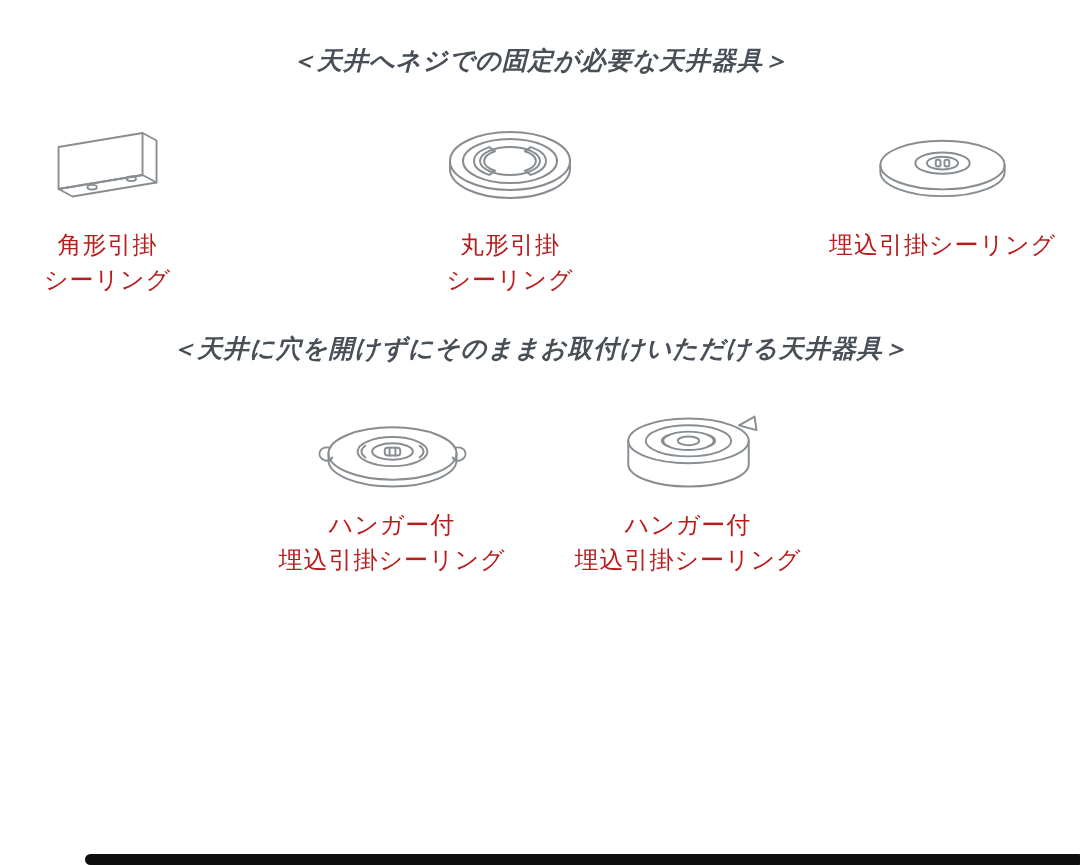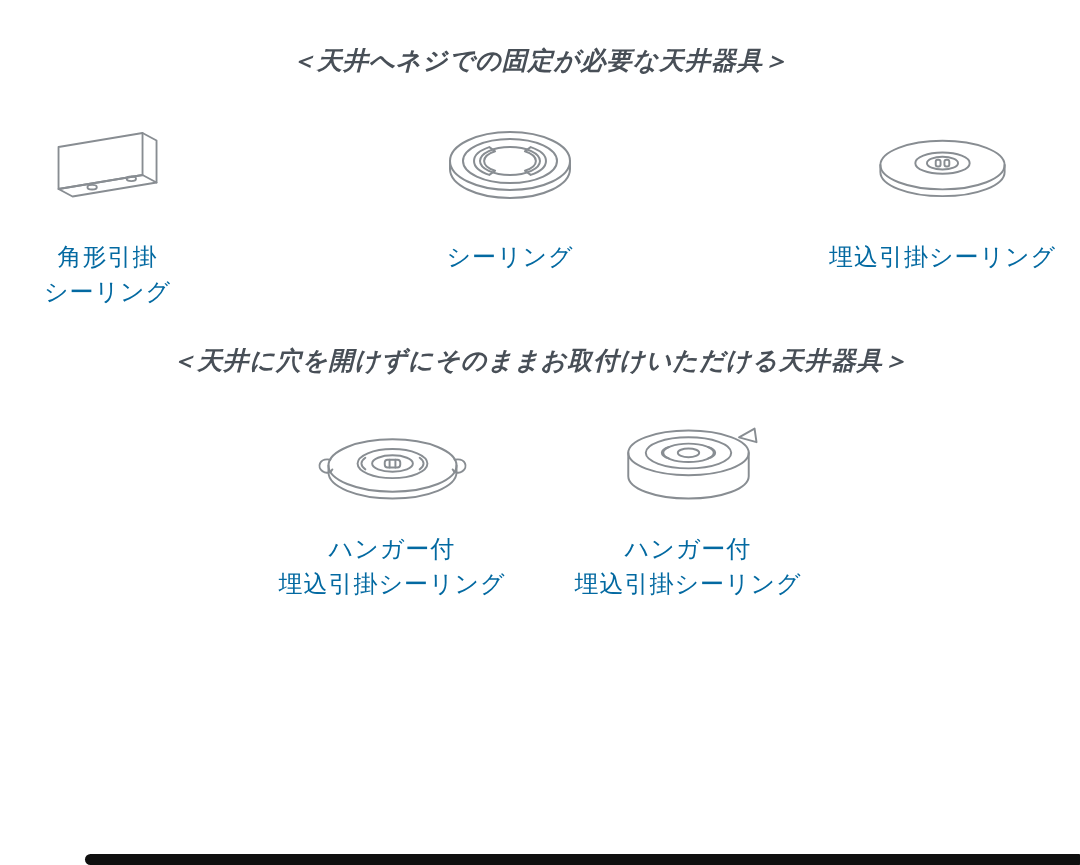--- a/index.html
+++ b/index.html
@@ -51,26 +51,26 @@
 
   .icon-box svg {
     stroke:#888d92;
     stroke-width:2;
     fill:none;
     stroke-linecap:round;
     stroke-linejoin:round;
   }
 
   .label {
-    margin-top:12px;
+    margin-top:0;
     font-size:24px;
     line-height:35px;
     letter-spacing:1px;
     text-align:center;
-    color:#0369a1;
+    color:#b91c1c;
   }
 
   .notes {
     margin-top:76px;
     padding:0 34px 0 36px;
     font-size:28px;
     line-height:46px;
     letter-spacing:0.5px;
     color:#4e565e;
   }
@@ -113,20 +113,21 @@
         <svg width="150" height="110" viewBox="0 0 150 110">
           <ellipse cx="75" cy="48" rx="60" ry="29"></ellipse>
           <path d="M15,48 L15,56 A60,29 0 0 0 135,56 L135,48"></path>
           <ellipse cx="75" cy="48" rx="47" ry="22"></ellipse>
           <ellipse cx="75" cy="48" rx="30" ry="14"></ellipse>
           <path d="M54.3,61.9 A36,17 0 0 1 54.3,34.1 L60.1,38.2 A26,12 0 0 0 60.1,57.8 Z"></path>
           <path d="M95.7,34.1 A36,17 0 0 1 95.7,61.9 L89.9,57.8 A26,12 0 0 0 89.9,38.2 Z"></path>
         </svg>
       </div>
       <div class="label">
+        <div>丸形引掛</div>
         <div>シーリング</div>
       </div>
     </div>
 
 
     <div class="item">
       <div class="icon-box">
         <svg width="165" height="88" viewBox="0 0 170 90">
           <ellipse cx="85" cy="42" rx="64" ry="25"></ellipse>
           <path d="M21,42 L21,49 A64,25 0 0 0 149,49 L149,42"></path>

